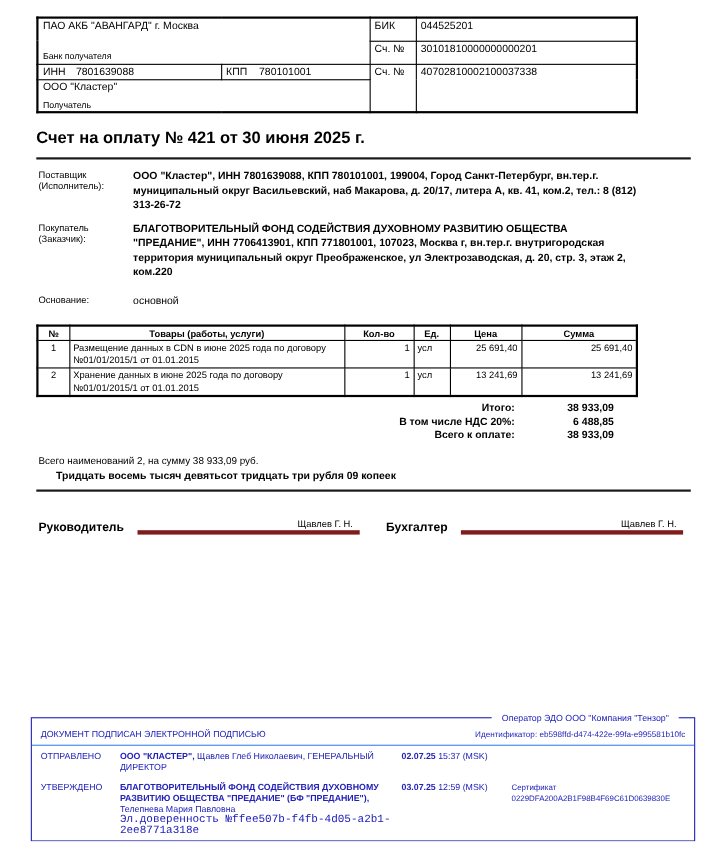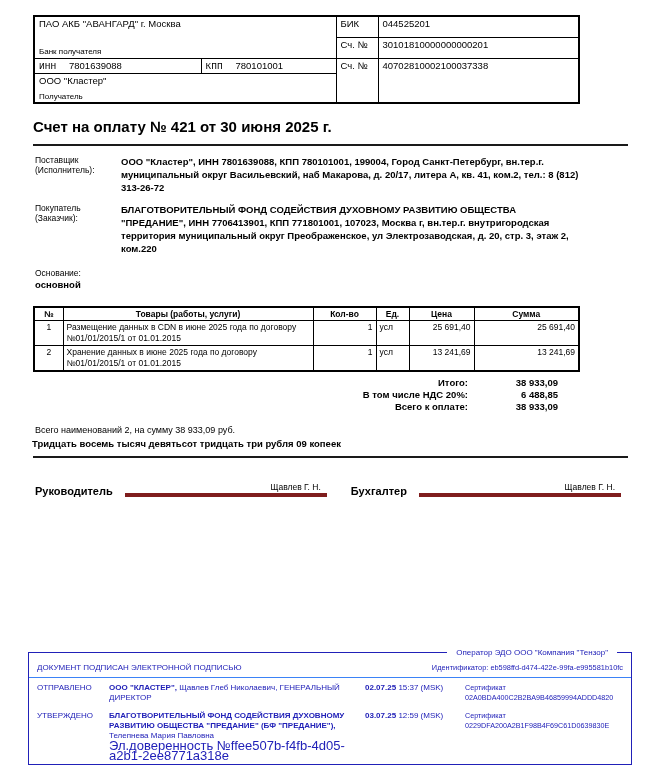--- a/index.html
+++ b/index.html
@@ -11,70 +11,70 @@
   .bank-table { border-collapse:collapse; margin:15px 0 0 33px; width:545px; table-layout:fixed; }
   .bank-table td { border:1px solid #000; padding:1px 4px; vertical-align:top; font-size:9.5px; }
   .bank-table { border:2px solid #000; }
   .cell-main { font-size:9.5px; }
   .cell-sub  { font-size:8px; }
   .bank-left { height:42px; }
   .bank-left .inner { display:flex; flex-direction:column; justify-content:space-between; height:38px; }
   .recip-cell .inner { display:flex; flex-direction:column; justify-content:space-between; height:26px; }
   .lbl { font-size:9.5px; }
   .val { font-size:9.5px; }
-  .inn-label { display:inline-block; min-width:30px;font-family:Liberation Mono, monospace; }
+  .inn-label { display:inline-block; min-width:30px; }
 
   
   .doc-title { margin:14px 0 0 33px; font-size:15px; font-weight:bold; }
   .rule { height:2px; background:#1a1a1a; width:595px; margin:9px 0 0 33px; }
 
   
   .info-row { display:flex; margin:9px 0 0 35px; width:560px; }
   .info-label { width:86px; font-size:8.5px; white-space:pre-line; flex-shrink:0; }
   .info-value { font-size:9.5px; font-weight:bold; line-height:13px; width:462px; }
-  .basis-row { margin-top:13px;flex-direction:column; }
-  .basis-row .info-value { font-weight:bold; }
+  .basis-row { margin-top:13px; }
+  .basis-row .info-value { font-weight:normal; }
 
   
   .items-table { border-collapse:collapse; margin:15px 0 0 33px; width:545px; table-layout:fixed; border:2px solid #000; }
   .items-table th, .items-table td { border:1px solid #000; font-size:8.5px; padding:1px 3px; vertical-align:top; }
   .items-table th { font-weight:bold; text-align:center; }
   .c-num  { width:29px;  text-align:center; }
   .c-desc { width:250px; text-align:left; }
   .c-qty  { width:63px;  text-align:right; }
   .c-unit { width:33px;  text-align:left; }
   .c-price{ width:65px;  text-align:right; }
   .c-sum  { width:105px; text-align:right; }
   .items-table td { line-height:11px; height:24px; }
 
   
   .totals { margin:5px 0 12px 33px; width:545px; }
   .totals-row { display:flex; justify-content:flex-end; font-size:9.5px; font-weight:bold; line-height:12px; }
   .t-value { width:110px; text-align:right; padding-right:20px; }
   .summary-line { margin:8px 0 0 35px; font-size:9px; }
-  .amount-words { margin:3px 0 0 32px; font-size:9.5px; font-weight:bold; }
+  .amount-words { margin:3px 0 0 51px; font-size:9.5px; font-weight:bold; }
   .rule2 { margin-top:7px; }
 
   
   .sig-row { display:flex; align-items:flex-end; margin:24px 0 0 35px; width:588px; }
   .sig-label { font-size:11px; font-weight:bold; white-space:nowrap; }
   .sig-line { flex:1; border-bottom:4px solid #7f1d1d; margin:0 2px 0 12px; text-align:right; font-size:8.5px; padding:0 6px 1px 0; line-height:10px; }
   .sig-label-2 { margin-left:22px; }
 
   
   .stamp { position:absolute; left:28px; top:652px; width:604px; border:1px solid #2121b8; color:#2121b8; }
   .stamp-legend { position:absolute; top:-5px; right:14px; background:#fff; padding:0 9px; font-size:8px; line-height:9px; color:#2121b8; }
   .stamp-head { display:flex; justify-content:space-between; align-items:flex-end; padding:10px 8px 5px 8px; border-bottom:1px solid #3b82f6; }
   .stamp-signed { font-size:8px; }
   .stamp-id { font-size:7.4px; }
   .stamp-row { display:grid; grid-template-columns:72px 256px 100px auto; padding:5px 8px 3px 8px; font-size:8px; line-height:10px; }
   .stamp-row > div { padding-right:6px; }
   .st-cert { font-size:7.2px; padding-right:0 !important; }
   .b { font-weight:bold; }
-  .st-extra { font-size:13px; }
+  .st-extra { font-size:10px;font-family:Liberation Mono, monospace; }
 </style>
 </head>
 <body>
 
 <div class="page">
 
   <table class="bank-table">
     <colgroup>
         <col style="width:167px">
         <col style="width:135px">
@@ -191,21 +191,20 @@
   <div class="stamp">
     <div class="stamp-legend">Оператор ЭДО ООО "Компания "Тензор"</div>
     <div class="stamp-head">
       <div class="stamp-signed">ДОКУМЕНТ ПОДПИСАН ЭЛЕКТРОННОЙ ПОДПИСЬЮ</div>
       <div class="stamp-id"><span>Идентификатор:</span> <span>eb598ffd-d474-422e-99fa-e995581b10fc</span></div>
     </div>
     <div class="stamp-row">
       <div class="st-status">ОТПРАВЛЕНО</div>
       <div class="st-org"><span class="b">ООО "КЛАСТЕР",</span> <span>Щавлев Глеб Николаевич, ГЕНЕРАЛЬНЫЙ ДИРЕКТОР</span></div>
       <div class="st-date"><span class="b">02.07.25</span> <span>15:37 (MSK)</span></div>
-      <div class="st-cert"><span>Сертификат</span> <span>02A0BDA400C2B2BA9B46859994ADDD4820</span></div>
     </div>
     <div class="stamp-row">
       <div class="st-status">УТВЕРЖДЕНО</div>
       <div class="st-org">
         <span class="b">БЛАГОТВОРИТЕЛЬНЫЙ ФОНД СОДЕЙСТВИЯ ДУХОВНОМУ РАЗВИТИЮ ОБЩЕСТВА "ПРЕДАНИЕ" (БФ "ПРЕДАНИЕ"),</span> <span>Телепнева Мария Павловна</span>
         <div class="st-extra">Эл.доверенность №ffee507b-f4fb-4d05-a2b1-2ee8771a318e</div>
       </div>
       <div class="st-date"><span class="b">03.07.25</span> <span>12:59 (MSK)</span></div>
       <div class="st-cert"><span>Сертификат</span> <span>0229DFA200A2B1F98B4F69C61D0639830E</span></div>
     </div>

